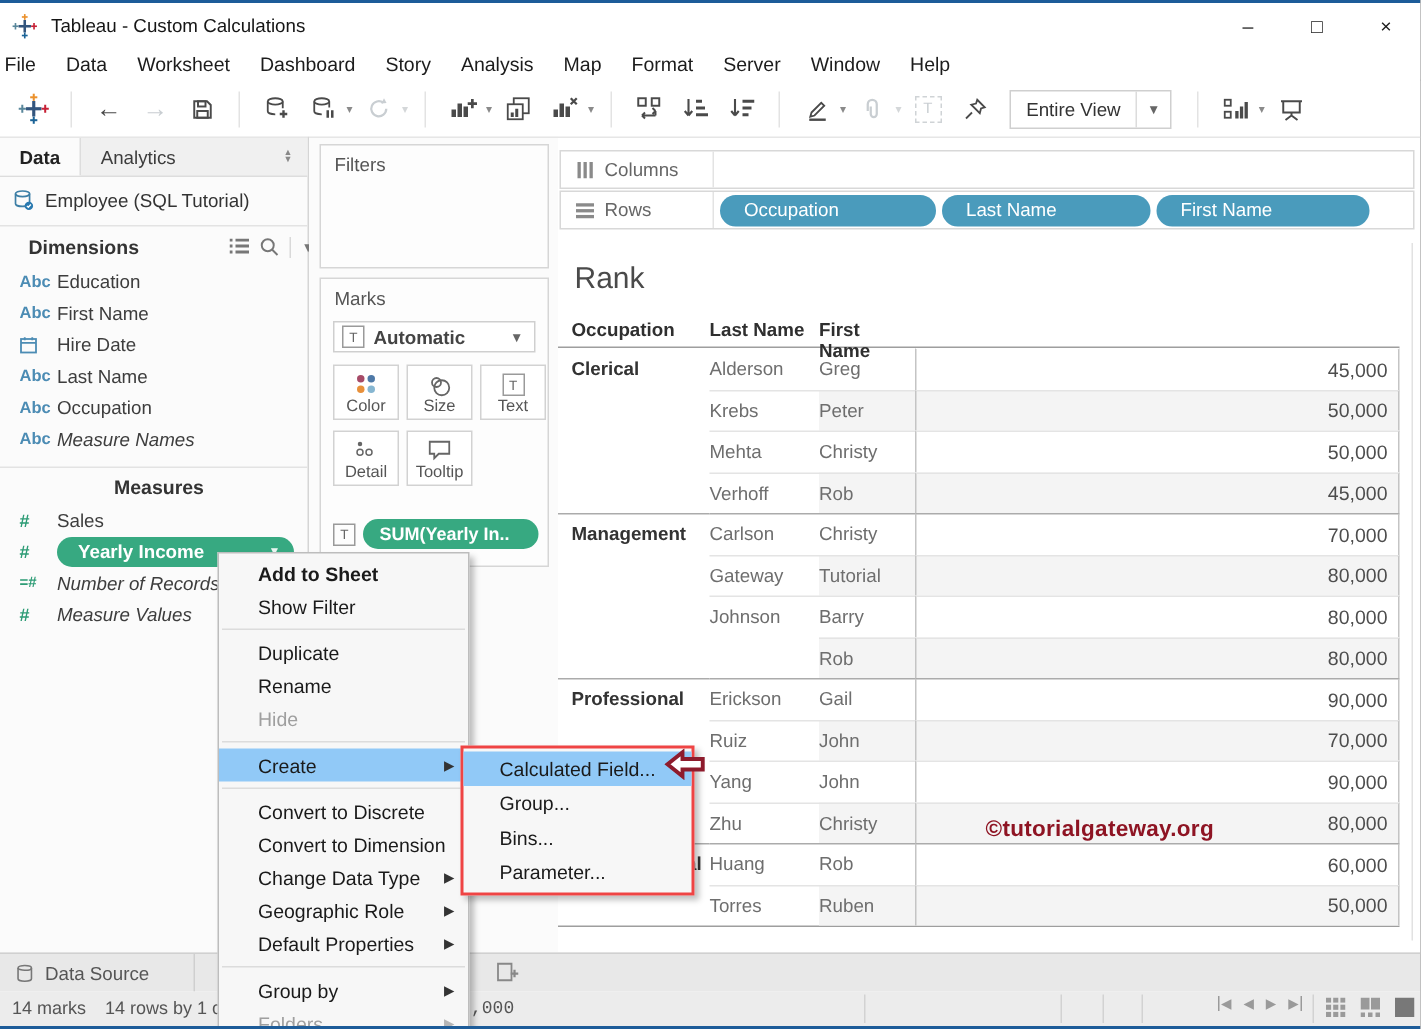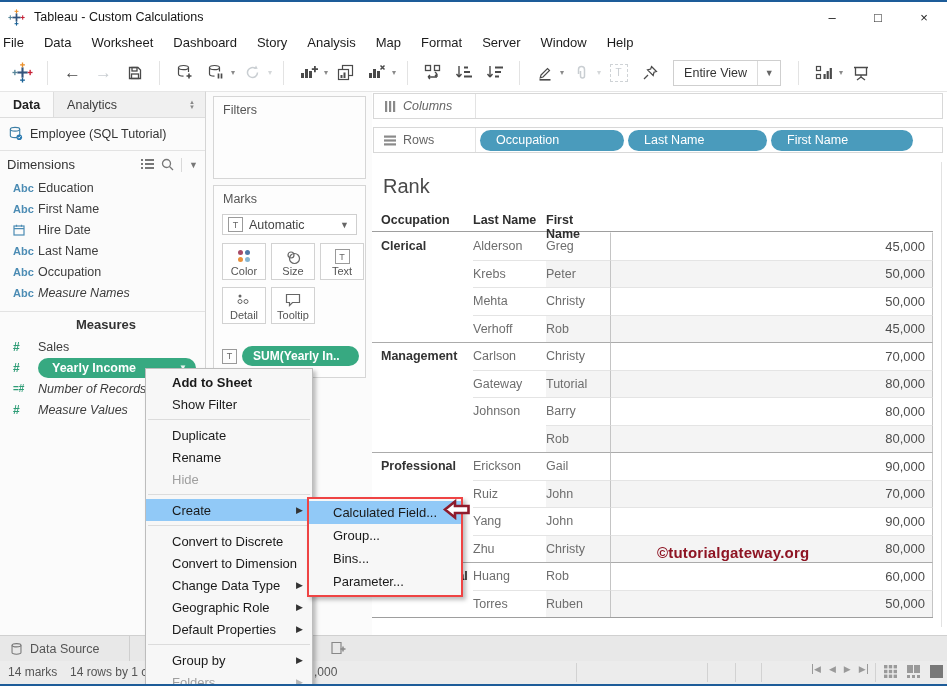--- a/index.html
+++ b/index.html
@@ -34,21 +34,21 @@
 
   
   .datapane{position:absolute;left:0;top:91px;width:206px;height:544px;background:#fbfbfb;border-right:1px solid #d5d5d5;border-top:1px solid #e6e6e6;box-sizing:border-box;}
   .dp-tabs{position:absolute;left:0;top:0;width:100%;height:25px;display:flex;background:#f0f0f0;border-bottom:1px solid #ddd;}
   .dp-tab{padding:0 13px;display:flex;align-items:center;font-size:12.5px;color:#3c3c3c;}
   .dp-tab.active{background:#fbfbfb;font-weight:bold;border-right:1px solid #ddd;color:#222;}
   .dp-swap{margin-left:auto;display:flex;flex-direction:column;justify-content:center;padding-right:10px;color:#888;font-size:6px;line-height:5px;}
   .dp-ds{position:absolute;left:0;top:30px;width:100%;height:23px;display:flex;align-items:center;padding-left:8px;font-size:12.5px;color:#333;box-sizing:border-box;}
   .dp-ds svg{margin-right:7px;}
   .dp-div1{position:absolute;left:0;top:58px;width:100%;height:1px;background:#e3e3e3;}
-  .dims-header{position:absolute;left:0;top:62px;width:100%;height:21px;display:flex;align-items:center;padding:0 7px;font-size:13px;font-weight:normal;color:#333;box-sizing:border-box;}
+  .dims-header{position:absolute;left:12px;top:62px;width:100%;height:21px;display:flex;align-items:center;padding:0 7px;font-size:13px;font-weight:bold;color:#333;box-sizing:border-box;}
   .dh-icons{margin-left:auto;display:flex;align-items:center;gap:7px;color:#777;}
   .dh-vsep{width:1px;height:14px;background:#d9d9d9;}
   .dh-caret{font-size:9px;color:#777;}
   #dims-list{position:absolute;left:0;top:85px;width:100%;}
   .dp-div2{position:absolute;left:0;top:219px;width:100%;height:1px;background:#e3e3e3;}
   .meas-header{position:absolute;left:0;top:223px;width:100%;height:19px;display:flex;align-items:center;padding-left:7px;font-size:13px;font-weight:bold;color:#333;box-sizing:border-box;justify-content:center;}
   #measures-list{position:absolute;left:0;top:244px;width:100%;}
   .field{display:flex;align-items:center;height:21px;padding-left:13px;font-size:12.5px;color:#3d3d3d;}
   .field.it .flabel{font-style:italic;}
   .ficon{width:25px;flex:none;color:#4c8cb4;font-size:11px;font-weight:bold;display:flex;align-items:center;}
@@ -57,34 +57,34 @@
   .yi-pill .pillcaret{position:absolute;right:9px;font-size:8px;color:#eaf6f1;}
 
   
   .cards{position:absolute;left:206px;top:91px;width:166px;height:544px;background:#fbfbfb;border-top:1px solid #e6e6e6;box-sizing:border-box;}
   .card{position:absolute;background:#fdfdfd;border:1px solid #d6d6d6;box-sizing:border-box;}
   #filters-card{left:7px;top:4px;width:153px;height:83px;}
   #marks-card{left:7px;top:93px;width:153px;height:193px;}
   .card-title{font-size:12.5px;color:#555;padding:6px 0 0 9px;}
   .marktype{position:absolute;left:8px;top:28px;width:135px;height:21px;border:1px solid #cfcfcf;background:#fff;display:flex;align-items:center;box-sizing:border-box;}
   .tbox{width:13px;height:13px;border:1px solid #9a9a9a;font-size:9px;color:#666;display:flex;align-items:center;justify-content:center;margin:0 6px 0 5px;flex:none;}
-  .marktype .mt-label{font-size:12.5px;color:#444;}
+  .marktype .mt-label{font-size:12.5px;color:#444;font-weight:bold;}
   .marktype .mt-caret{margin-left:auto;padding-right:7px;font-size:9px;color:#666;}
   .mbtn{position:absolute;width:44px;height:37px;border:1px solid #d2d2d2;background:#fff;display:flex;flex-direction:column;align-items:center;justify-content:flex-end;padding-bottom:2px;box-sizing:border-box;}
   .mbtn .mico{position:absolute;top:5px;left:0;width:100%;display:flex;justify-content:center;}
   .mbtn .mlabel{font-size:11px;color:#555;}
   .dots4{width:14px;height:14px;position:relative;}
   .dots4 i{position:absolute;width:5px;height:5px;border-radius:50%;}
   .enc-row{position:absolute;left:8px;top:160px;display:flex;align-items:center;}
   .sum-pill{display:flex;align-items:center;height:20px;width:117px;margin-left:5px;border-radius:10px;background:var(--pill-green,#37a981);color:#fff;font-size:12px;font-weight:bold;padding-left:11px;box-sizing:border-box;}
 
   
   .sheetregion{position:absolute;left:372px;top:91px;width:575px;height:544px;background:#fff;border-top:1px solid #e6e6e6;box-sizing:border-box;}
   .shelf{position:absolute;left:1px;width:570px;height:26px;border:1px solid #d8d8d8;background:#fff;display:flex;align-items:center;box-sizing:border-box;}
-  #colshelf{top:1px;font-style:italic;}
+  #colshelf{top:8px;}
   #rowshelf{top:35px;}
   .shelf-label{width:102px;height:100%;display:flex;align-items:center;padding-left:10px;font-size:12.5px;color:#666;border-right:1px solid #e3e3e3;box-sizing:border-box;flex:none;}
   .shelf-label svg{margin-right:7px;}
   .pillrow{display:flex;gap:4px;margin-left:4px;}
   .pill{height:21px;border-radius:11px;background:var(--pill-blue,#4a9bbc);color:#fff;font-size:12.5px;display:flex;align-items:center;padding-left:16px;box-sizing:border-box;}
   .sheet-title{position:absolute;left:11px;top:83px;font-size:20px;color:#4a4a4a;}
   .thead{position:absolute;left:0;top:121px;width:561px;height:19px;display:flex;font-size:12.5px;font-weight:bold;color:#2f2f2f;border-bottom:1px solid #9e9e9e;box-sizing:border-box;}
   .h-occ{width:101px;padding-left:9px;box-sizing:border-box;}
   .h-last{width:73px;}
   .h-first{width:64px;}
@@ -102,21 +102,21 @@
   .right-rail{position:absolute;left:569px;top:70px;width:1px;height:465px;background:#e2e2e2;}
 
   
   .bottombar{position:absolute;left:0;top:635px;width:100%;height:26px;background:#e8e8e8;border-top:1px solid #d0d0d0;box-sizing:border-box;}
   .ds-tab{position:absolute;left:0;top:0;width:130px;height:100%;display:flex;align-items:center;padding-left:10px;color:#555;font-size:12.5px;border-right:1px solid #cfcfcf;box-sizing:border-box;}
   .ds-tab svg{margin-right:7px;}
   .newsheet{position:absolute;left:330px;top:4px;color:#777;}
   .statusbar{position:absolute;left:0;top:661px;width:100%;height:23px;background:#ececec;font-size:12px;color:#555;}
   #st-marks{position:absolute;left:8px;top:4px;}
   #st-rows{position:absolute;left:70px;top:4px;white-space:nowrap;}
-  #st-frag{position:absolute;left:314px;top:4px;}
+  #st-frag{position:absolute;left:314px;top:4px;font-family:Liberation Mono, monospace;}
   .st-vsep{position:absolute;top:2px;width:1px;height:19px;background:#d2d2d2;}
   .pager{position:absolute;left:812px;top:3px;display:flex;align-items:center;gap:8px;color:#9a9a9a;font-size:9px;}
   .pager .pbtn{display:flex;align-items:center;}
   .viewicons{position:absolute;left:884px;top:4px;display:flex;gap:10px;align-items:center;}
 
   
   .ctxmenu{position:absolute;left:145px;top:368px;width:166px;background:#f7f7f7;border:1px solid #bdbdbd;box-shadow:3px 3px 4px rgba(0,0,0,.25);padding:2px 0;z-index:50;box-sizing:content-box;}
   .cmi{height:22px;display:flex;align-items:center;padding-left:26px;font-size:13px;color:#1a1a1a;position:relative;}
   .cmi.bold{font-weight:bold;}
   .cmi.dis{color:#9f9f9f;}

